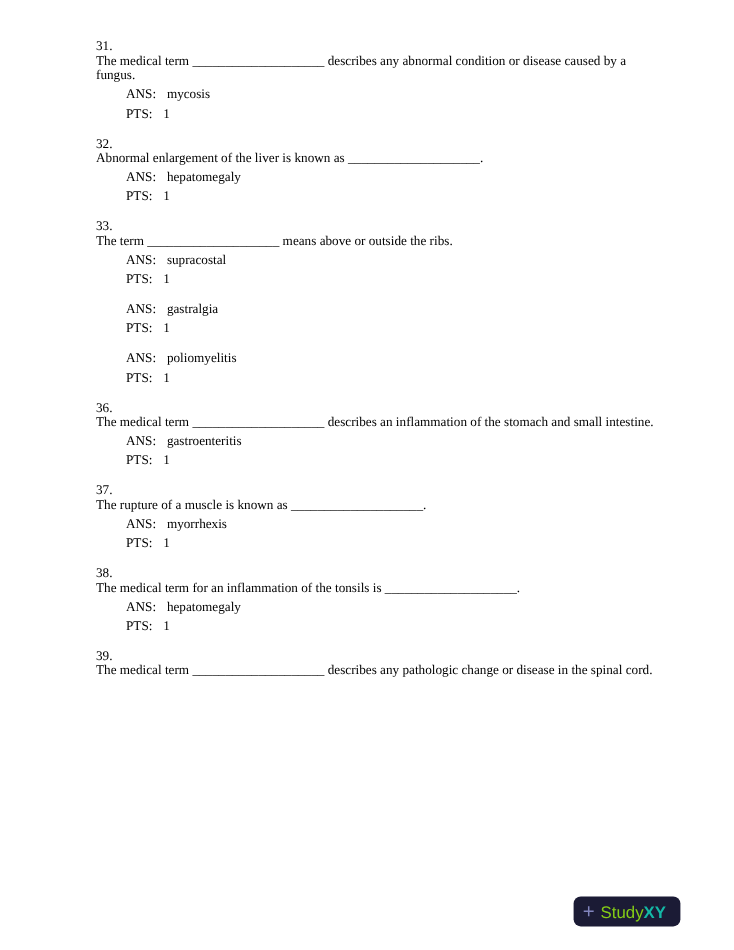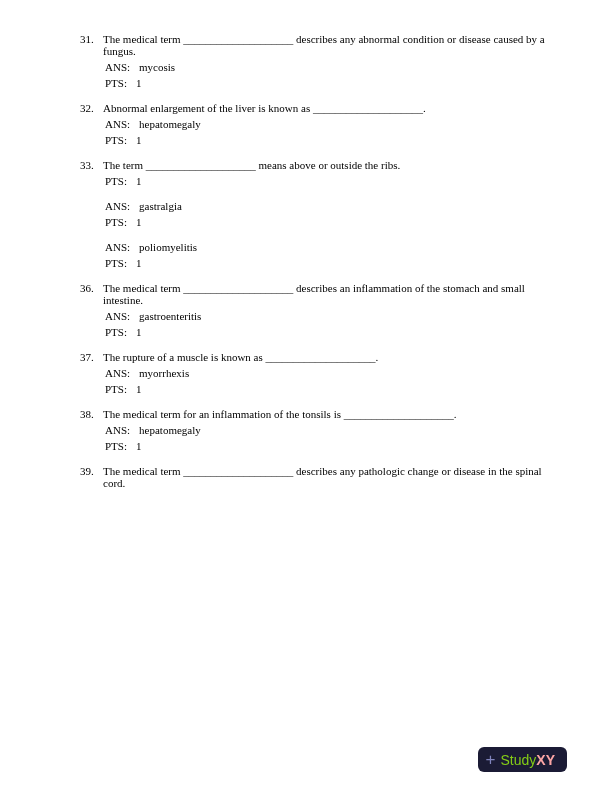--- a/index.html
+++ b/index.html
@@ -21,20 +21,21 @@
   .content {
     padding: 33px 60px 0 80px;
     box-sizing: border-box;
   }
   .question {
     margin-bottom: 13px;
   }
   .q-row {
     display: flex;
     line-height: 12px;
+    flex-direction: column;
   }
   .q-num {
     width: 23px;
     flex-shrink: 0;
   }
   .q-text {
     flex: 1;
   }
   .ans-row, .pts-row {
     margin-top: 4px;
@@ -61,21 +62,21 @@
     font-size: 17px;
     font-weight: 300;
     margin-right: 5px;
     line-height: 1;
   }
   .logo-study {
     color: #84cc16;
     font-size: 14px;
   }
   .logo-xy {
-    color: #fca5a5;
+    color: #14b8a6;
     font-size: 14px;
     font-weight: bold;
   }
 </style>
 </head>
 <body>
 
 <div class="page">
   <div class="content" id="question-list">
   <div class="question">
@@ -101,20 +102,23 @@
     </div>
     <div class="pts-row">
       <span class="label">PTS:</span><span class="pts-val">1</span>
     </div>
   </div>
 
   <div class="question">
     <div class="q-row">
       <span class="q-num">33.</span>
       <span class="q-text">The term ____________________ means above or outside the ribs.</span>
+    </div>
+    <div class="ans-row">
+      <span class="label">ANS:</span><span class="ans-val">supracostal</span>
     </div>
     <div class="pts-row">
       <span class="label">PTS:</span><span class="pts-val">1</span>
     </div>
   </div>
 
   <div class="question">
     <div class="ans-row">
       <span class="label">ANS:</span><span class="ans-val">gastralgia</span>
     </div>

